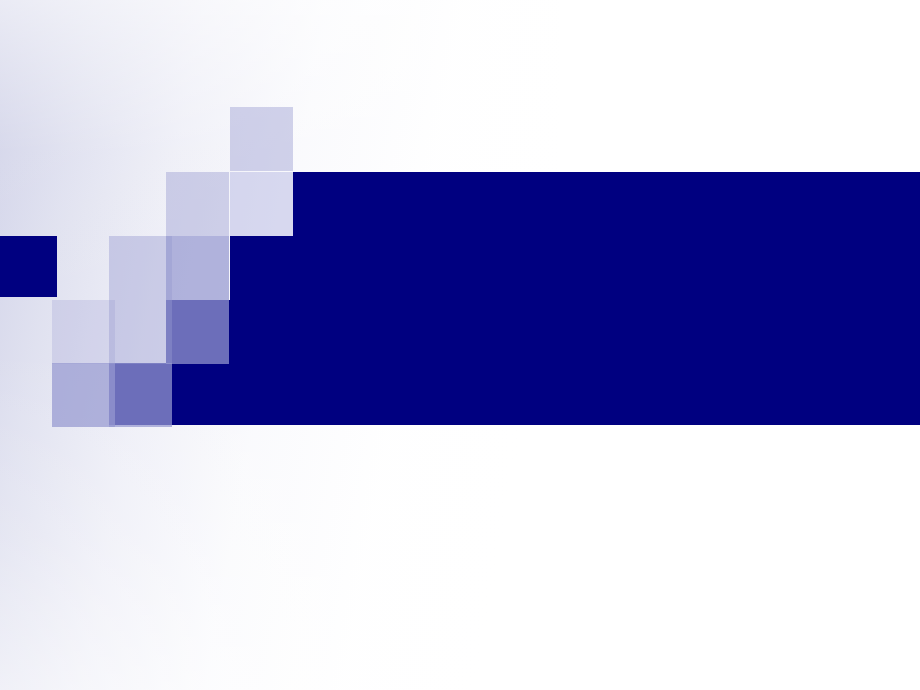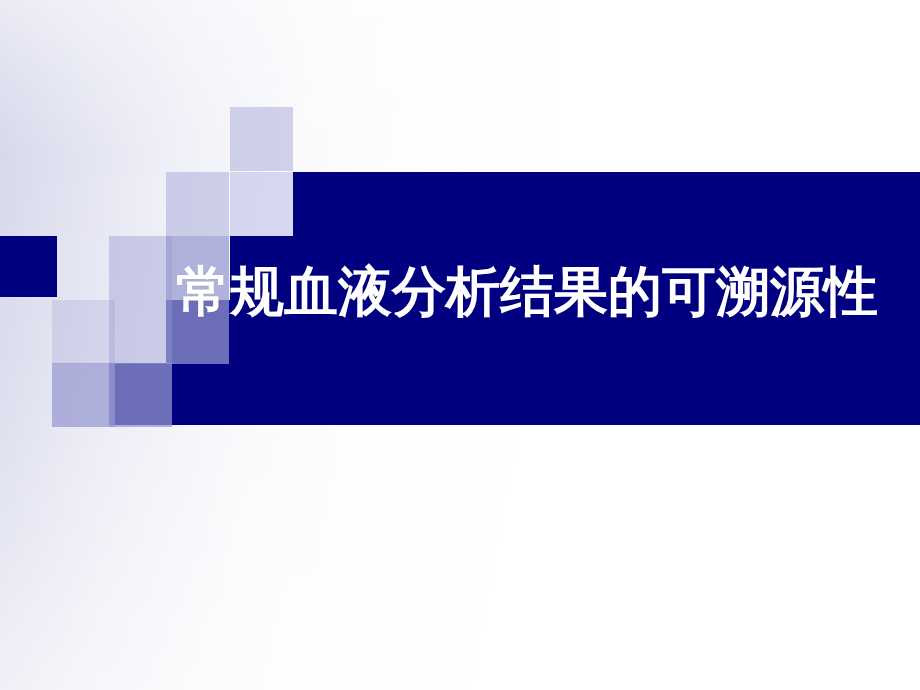--- a/index.html
+++ b/index.html
@@ -134,17 +134,14 @@
   <div class="sq light" style="left:109px; top:236px;"></div>
   <div class="sq mid" style="left:166px; top:236px;"></div>
 
   <div class="sq pale" style="left:52px;  top:300px;"></div>
   <div class="sq light" style="left:109px; top:300px;"></div>
   <div class="sq mid" style="left:166px; top:300px;"></div>
 
   <div class="sq mid" style="left:52px;  top:363px;"></div>
   <div class="sq mid" style="left:109px; top:363px;"></div>
 
-  <div class="title-wrap">
-    <span class="title-text">常规血液分析结果的可溯源性</span>
-  </div>
 
 </div>
 
 </body></html>

